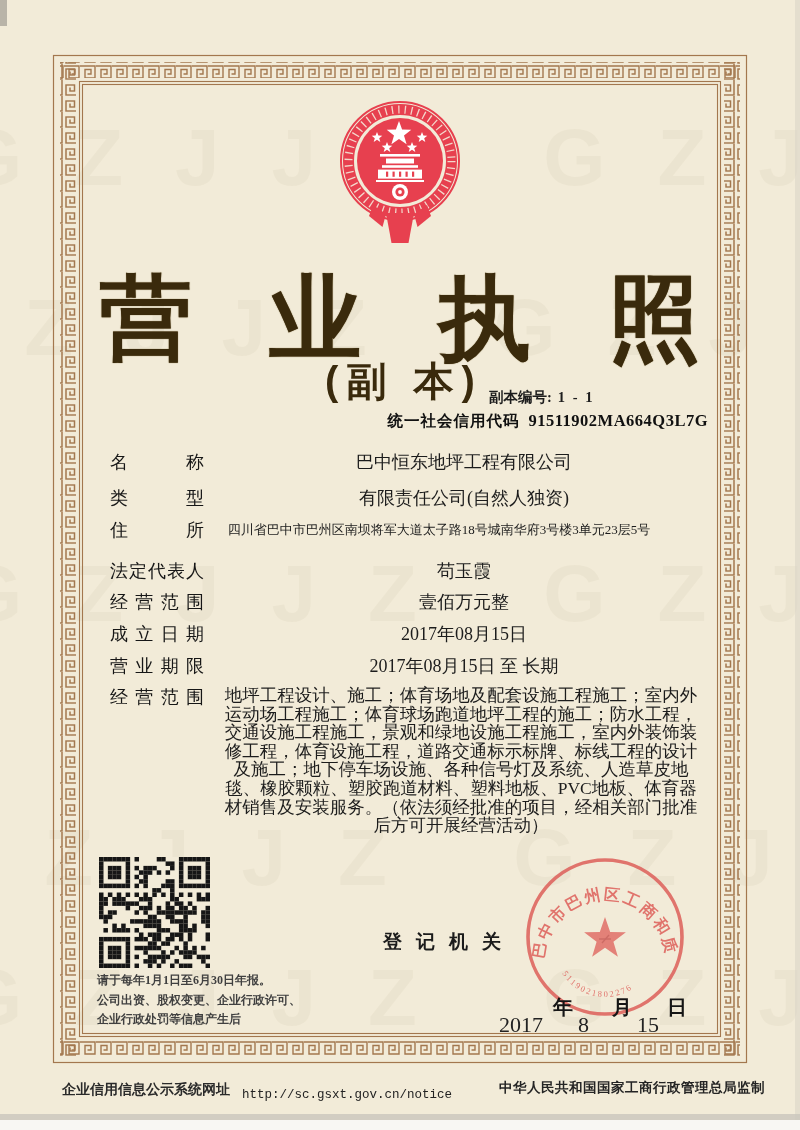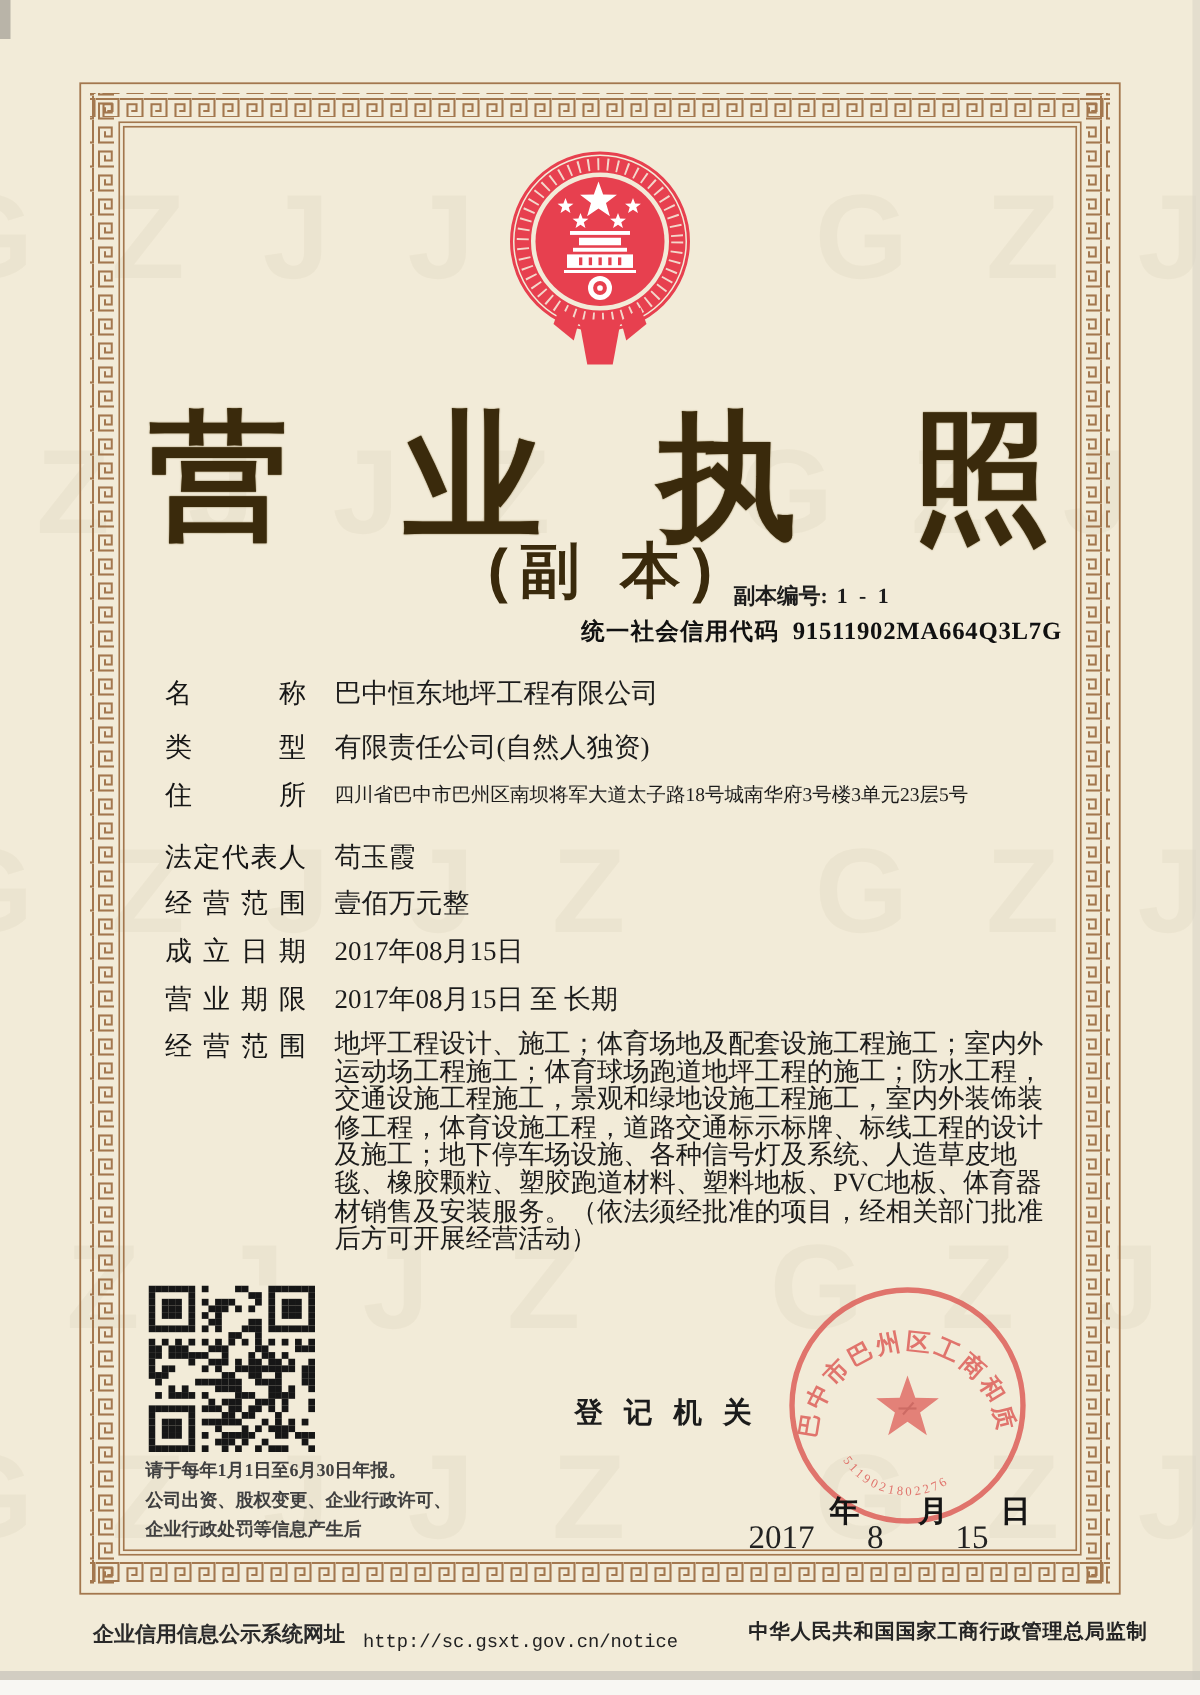--- a/index.html
+++ b/index.html
@@ -20,21 +20,21 @@
   .copyno b{font-weight:600;margin-left:6px;letter-spacing:2px;}
   .creditline{position:absolute;right:92px;top:411px;white-space:nowrap;color:#111;}
   .creditlabel{font-size:15.5px;font-weight:700;letter-spacing:1px;text-align:center;}
   .creditcode{font-family:"Liberation Serif","DejaVu Serif",serif;font-weight:700;
               font-size:16.5px;letter-spacing:0.5px;margin-left:9px;}
   
   .frow{position:absolute;left:0;top:0;width:100%;}
   .flabel{position:absolute;left:110px;width:94px;font-size:18px;font-weight:400;color:#161616;
           text-align:justify;text-align-last:justify;line-height:22px;}
   .fvalue{position:absolute;left:223px;width:482px;color:#1c1c1c;line-height:22px;
-          font-size:18px;font-family:"Liberation Serif","DejaVu Serif",serif;}
+          font-size:18px;font-family:"Liberation Serif","DejaVu Serif",serif;text-align:center;}
   .fvalue.addr{width:432px;line-height:21.5px;font-size:13px;}
   .fvalue.scope{width:476px;font-size:17.5px;line-height:18.6px;}
   
   .adtext{position:absolute;left:206px;top:584px;white-space:nowrap;color:#e6251b;
           font-size:28px;font-weight:500;z-index:6;}
   .adtext .digits{font-size:34px;letter-spacing:-2px;font-weight:500;}
   
   .qrnote{position:absolute;left:97px;width:300px;font-size:12px;font-weight:600;
           color:#404040;font-family:"Liberation Serif","DejaVu Serif",serif;}
   .regauth{position:absolute;left:383px;top:929px;font-size:19px;font-weight:600;

